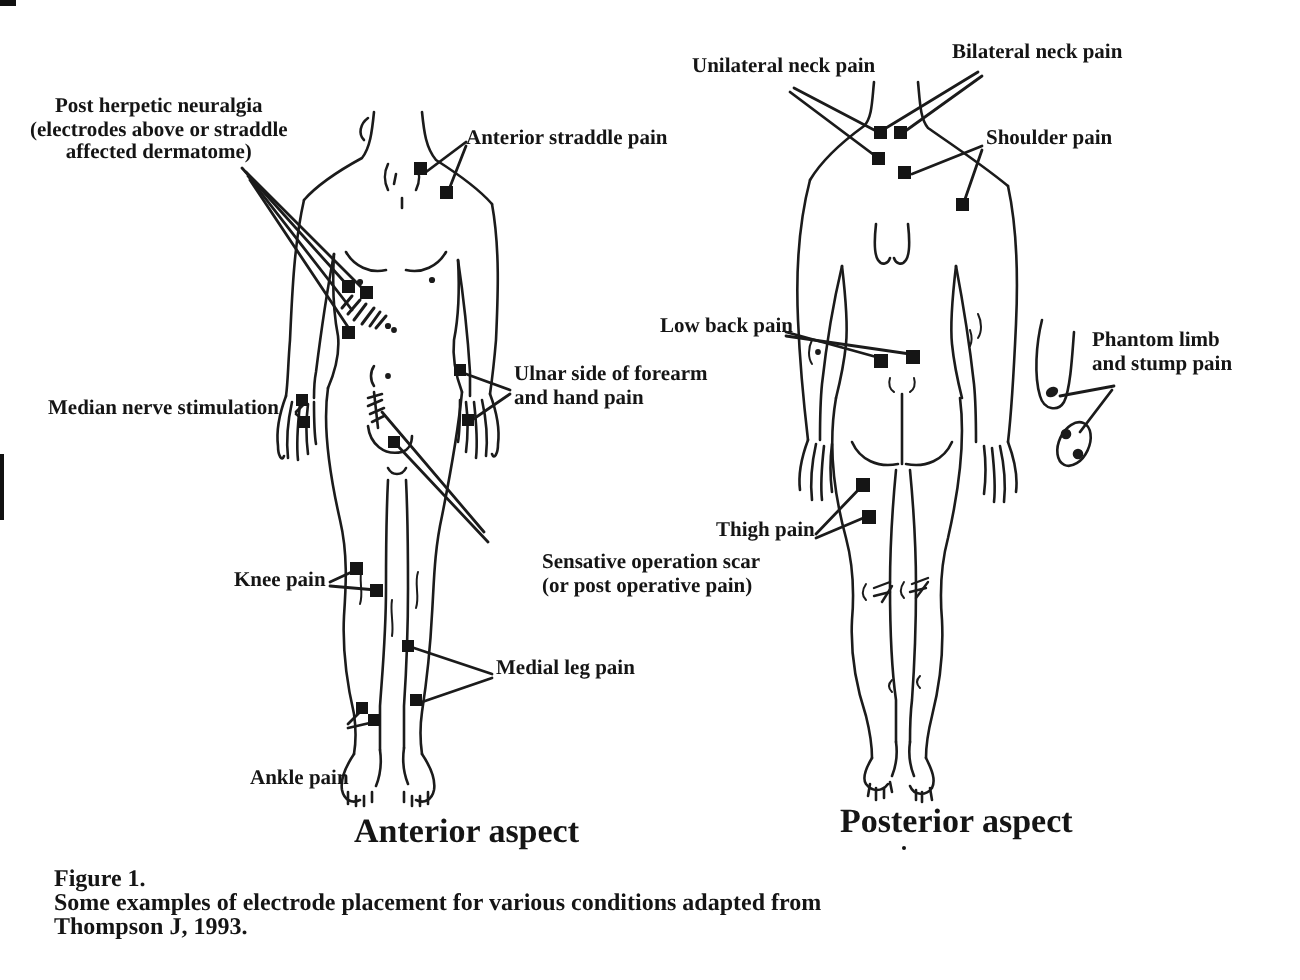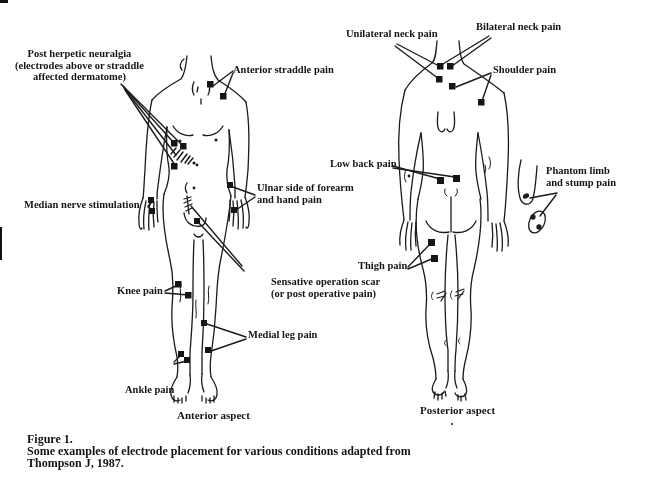--- a/index.html
+++ b/index.html
@@ -14,21 +14,21 @@
   .page svg{position:absolute;left:0;top:0;}
   .label{
     position:absolute;
     font-size:10.5px;
     font-weight:700;
     line-height:11.5px;
     white-space:pre-line;
     color:#151515;
     letter-spacing:0px;
   }
-  .aspect{font-size:11px;}
+  .aspect{font-size:17px;}
   .caption-line{
     position:absolute;
     font-size:12px;
     font-weight:700;
     color:#151515;
     white-space:pre;
   }
 </style>
 </head>
 <body>
@@ -289,16 +289,16 @@
   <div class="label" style="left:493px;top:64px;">Shoulder pain</div>
   <div class="label" style="left:330px;top:158px;">Low back pain</div>
   <div class="label" style="left:358px;top:260px;">Thigh pain</div>
   <div class="label" style="left:546px;top:165px;">Phantom limb
 and stump pain</div>
   <div class="label aspect" style="left:420px;top:405px;">Posterior aspect</div>
 
   <div>
     <div class="caption-line" style="left:27px;top:432px;">Figure 1.</div>
     <div class="caption-line" style="left:27px;top:444px;">Some examples of electrode placement for various conditions adapted from</div>
-    <div class="caption-line" style="left:27px;top:456px;">Thompson J, 1987.</div>
+    <div class="caption-line" style="left:27px;top:456px;">Thompson J, 1993.</div>
   </div>
 
 </div>
 
 </body></html>

